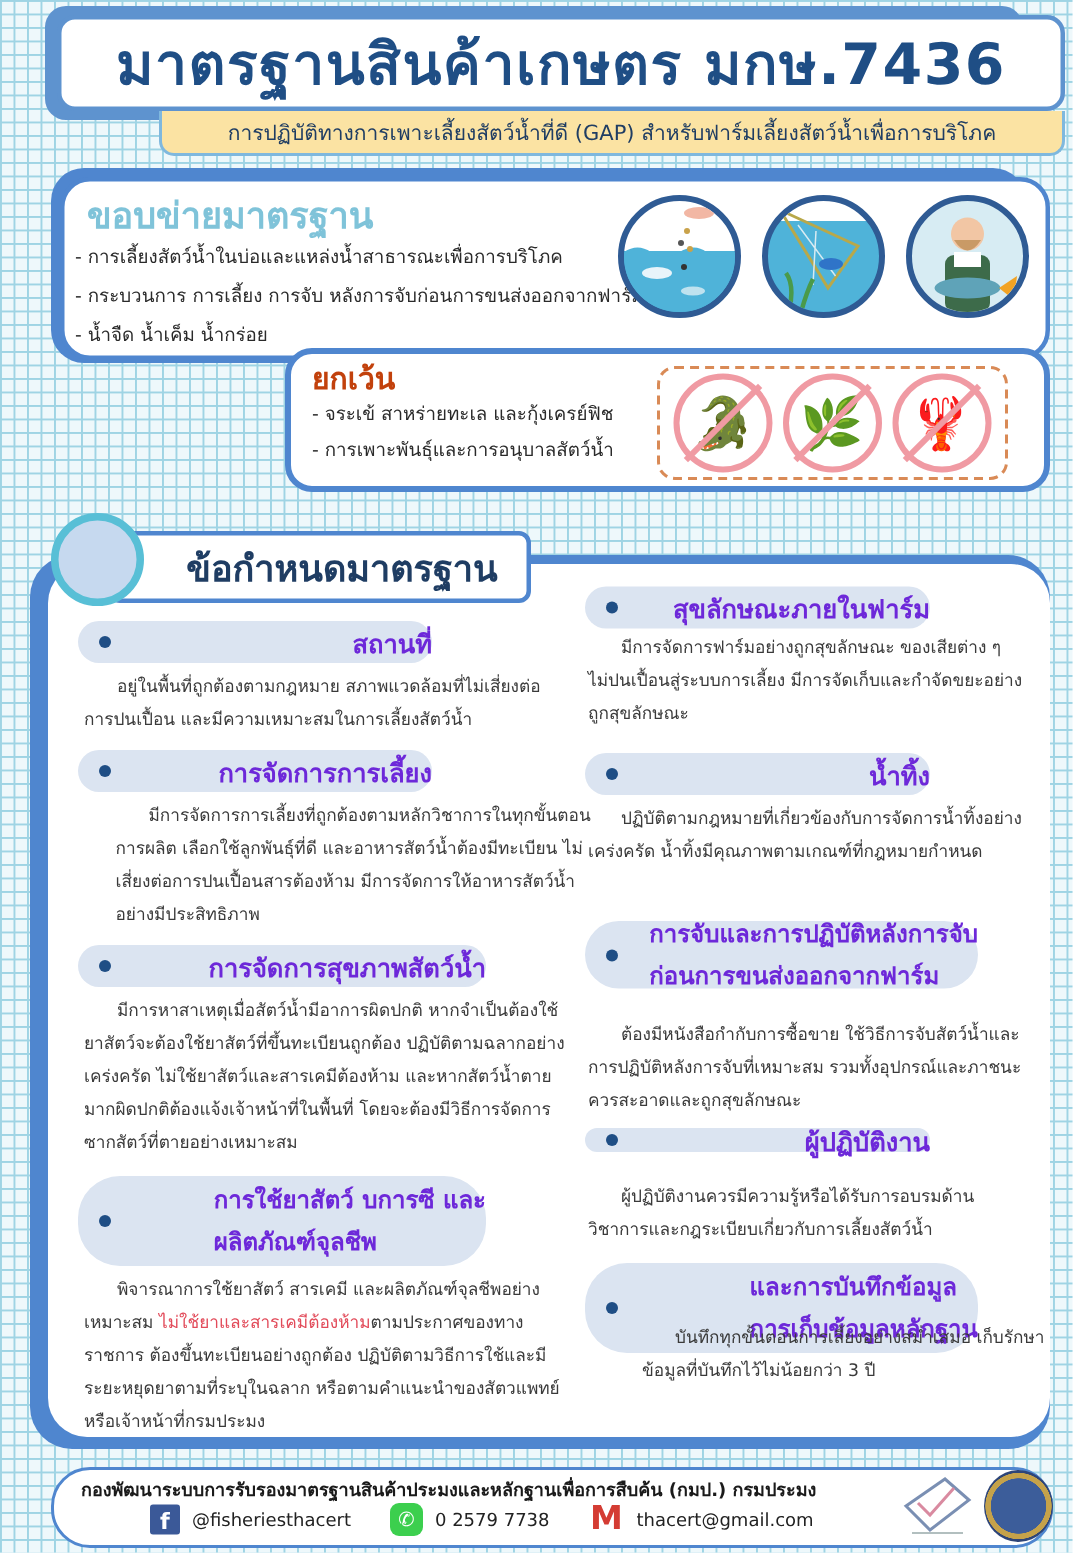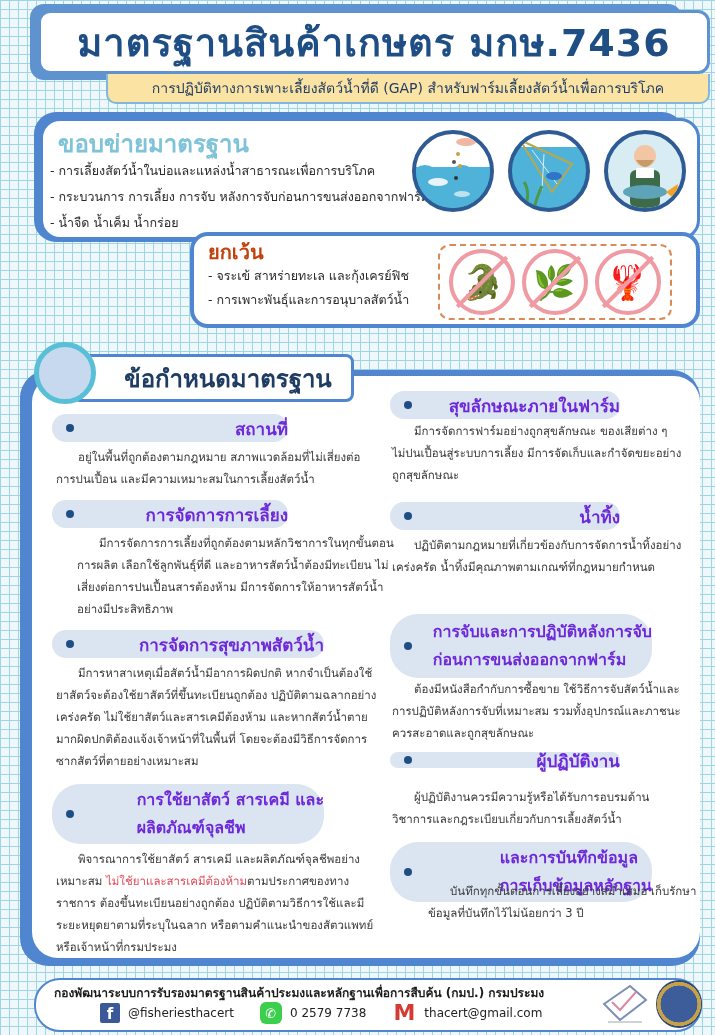--- a/index.html
+++ b/index.html
@@ -193,39 +193,39 @@
 
 <div class="sec-head" style="left:52px; top:630px; width:272px; height:28px;">
   <span class="dot"></span>
   <span>การจัดการสุขภาพสัตว์น้ำ</span>
 </div>
 <div class="sec-body" style="left:56px; top:662px; width:322px;">มีการหาสาเหตุเมื่อสัตว์น้ำมีอาการผิดปกติ หากจำเป็นต้องใช้ยาสัตว์จะต้องใช้ยาสัตว์ที่ขึ้นทะเบียนถูกต้อง ปฏิบัติตามฉลากอย่างเคร่งครัด ไม่ใช้ยาสัตว์และสารเคมีต้องห้าม และหากสัตว์น้ำตายมากผิดปกติต้องแจ้งเจ้าหน้าที่ในพื้นที่ โดยจะต้องมีวิธีการจัดการซากสัตว์ที่ตายอย่างเหมาะสม</div>
 
 <div class="sec-head two" style="left:52px; top:784px; width:272px; height:60px; border-radius:28px;">
   <span class="dot"></span>
   <div>
-    <div>การใช้ยาสัตว์ สารเคมี และ</div>
+    <div>การใช้ยาสัตว์ บการซี และ</div>
     <div>ผลิตภัณฑ์จุลชีพ</div>
   </div>
 </div>
 <div class="sec-body" style="left:56px; top:848px; width:322px;"><span>พิจารณาการใช้ยาสัตว์ สารเคมี และผลิตภัณฑ์จุลชีพอย่างเหมาะสม </span><span class="danger">ไม่ใช้ยาและสารเคมีต้องห้าม</span><span>ตามประกาศของทางราชการ ต้องขึ้นทะเบียนอย่างถูกต้อง ปฏิบัติตามวิธีการใช้และมีระยะหยุดยาตามที่ระบุในฉลาก หรือตามคำแนะนำของสัตวแพทย์หรือเจ้าหน้าที่กรมประมง</span></div>
 
 <div class="sec-head" style="left:390px; top:391px; width:230px; height:28px;">
   <span class="dot"></span>
   <span>สุขลักษณะภายในฟาร์ม</span>
 </div>
 <div class="sec-body" style="left:392px; top:420px; width:290px;">มีการจัดการฟาร์มอย่างถูกสุขลักษณะ ของเสียต่าง ๆ ไม่ปนเปื้อนสู่ระบบการเลี้ยง มีการจัดเก็บและกำจัดขยะอย่างถูกสุขลักษณะ</div>
 
 <div class="sec-head" style="left:390px; top:502px; width:230px; height:28px;">
   <span class="dot"></span>
   <span>น้ำทิ้ง</span>
 </div>
 <div class="sec-body" style="left:392px; top:534px; width:290px;">ปฏิบัติตามกฎหมายที่เกี่ยวข้องกับการจัดการน้ำทิ้งอย่างเคร่งครัด น้ำทิ้งมีคุณภาพตามเกณฑ์ที่กฎหมายกำหนด</div>
 
-<div class="sec-head two" style="left:390px; top:614px; width:262px; height:64px; border-radius:28px;">
+<div class="sec-head two" style="left:390px; top:614px; width:262px; height:45px; border-radius:28px;">
   <span class="dot"></span>
   <div>
     <div>การจับและการปฏิบัติหลังการจับ</div>
     <div>ก่อนการขนส่งออกจากฟาร์ม</div>
   </div>
 </div>
 <div class="sec-body" style="left:392px; top:678px; width:292px;">ต้องมีหนังสือกำกับการซื้อขาย ใช้วิธีการจับสัตว์น้ำและการปฏิบัติหลังการจับที่เหมาะสม รวมทั้งอุปกรณ์และภาชนะควรสะอาดและถูกสุขลักษณะ</div>
 
 <div class="sec-head" style="left:390px; top:752px; width:230px; height:16px;">
   <span class="dot"></span>

